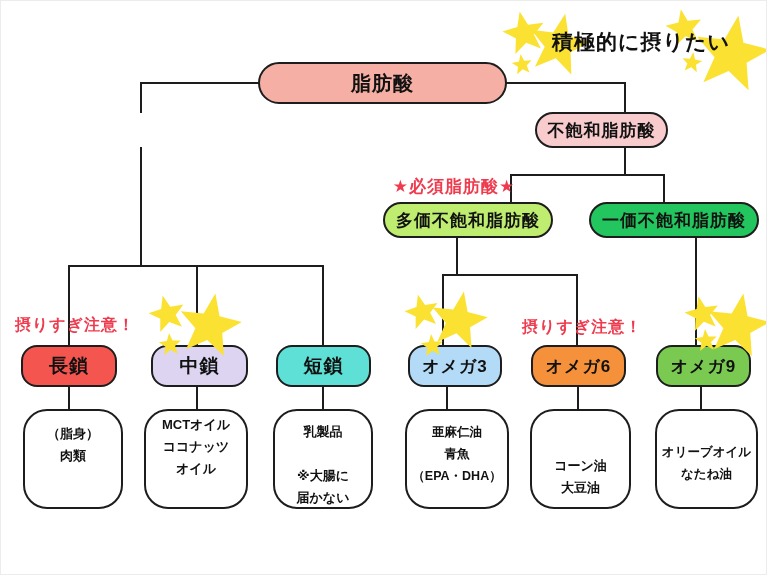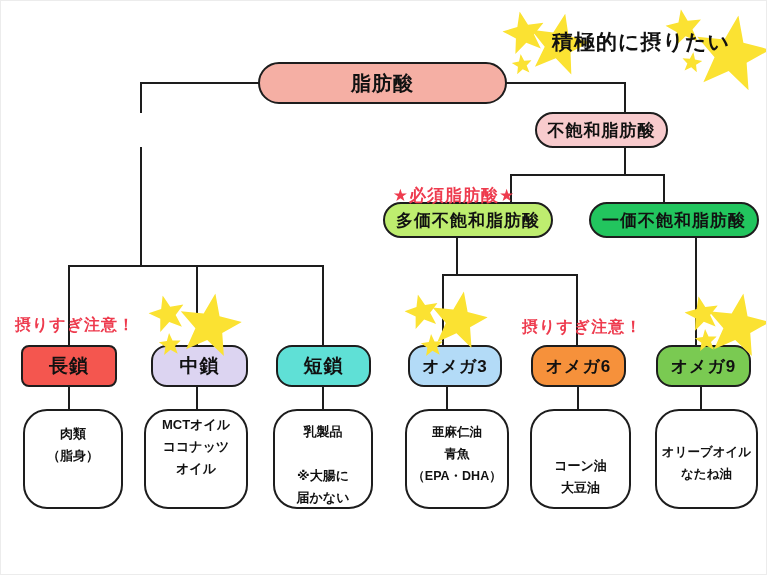--- a/index.html
+++ b/index.html
@@ -63,35 +63,35 @@
 
   <div class="node" style="left: 257px; top: 61px; width: 249px; height: 42px; border-radius: 22px; font-size: 20px; background: rgb(245, 175, 164);">脂肪酸</div>
 
 
   <div class="node" style="left: 534px; top: 111px; width: 133px; height: 36px; border-radius: 18px; font-size: 17px; background: rgb(248, 203, 205);">不飽和脂肪酸</div>
 
   <div class="node" style="left: 382px; top: 201px; width: 170px; height: 36px; border-radius: 18px; font-size: 17px; background: rgb(190, 237, 111);">多価不飽和脂肪酸</div>
 
   <div class="node" style="left: 588px; top: 201px; width: 170px; height: 36px; border-radius: 18px; font-size: 17px; background: #22c55e;">一価不飽和脂肪酸</div>
 
-  <div class="node" style="left: 20px; top: 344px; width: 96px; height: 42px; border-radius: 8px; font-size: 19px; background: rgb(244, 86, 79);">長鎖</div>
+  <div class="node" style="left: 20px; top: 344px; width: 96px; height: 42px; border-radius: 16px; font-size: 19px; background: rgb(244, 86, 79);">長鎖</div>
 
   <div class="node" style="left: 150px; top: 344px; width: 97px; height: 42px; border-radius: 16px; font-size: 19px; background: rgb(220, 212, 241);">中鎖</div>
 
   <div class="node" style="left: 275px; top: 344px; width: 95px; height: 42px; border-radius: 16px; font-size: 19px; background: rgb(95, 224, 214);">短鎖</div>
 
   <div class="node" style="left: 407px; top: 344px; width: 94px; height: 42px; border-radius: 16px; font-size: 17px; background: rgb(179, 219, 247);">オメガ3</div>
 
   <div class="node" style="left: 530px; top: 344px; width: 95px; height: 42px; border-radius: 16px; font-size: 17px; background: rgb(246, 145, 59);">オメガ6</div>
 
   <div class="node" style="left: 655px; top: 344px; width: 95px; height: 42px; border-radius: 16px; font-size: 17px; background: rgb(122, 202, 82);">オメガ9</div>
 
   <div class="food" style="left:22px;width:100px;padding-top:12px">
+    <div class="fl">（脂身）</div>
     <div class="fl">肉類</div>
-    <div class="fl">（脂身）</div>
   </div>
 
   <div class="food" style="left:143px;width:104px;padding-top:3px">
     <div class="fl">MCTオイル</div>
     <div class="fl">ココナッツ</div>
     <div class="fl">オイル</div>
   </div>
 
   <div class="food" style="left:272px;width:100px;padding-top:10px">
     <div class="fl">乳製品</div>
@@ -160,19 +160,19 @@
     </svg>
   <svg class="star" viewBox="0 0 100 100" style="left:706px;top:292px;width:62px;height:62px;transform:rotate(10deg)">
       <polygon points="50,0 63,35 100,38 72,61 81,97 50,76 19,97 28,61 0,38 37,35"></polygon>
     </svg>
   <svg class="star" viewBox="0 0 100 100" style="left:694px;top:328px;width:22px;height:22px;transform:rotate(-5deg)">
       <polygon points="50,0 63,35 100,38 72,61 81,97 50,76 19,97 28,61 0,38 37,35"></polygon>
     </svg>
 
   <div class="headline" style="left:551px;top:27px">積極的に摂りたい</div>
 
-  <div class="annot" style="left:383px;top:183px;width:140px;font-size:17px">★必須脂肪酸★</div>
+  <div class="annot" style="left:383px;top:174px;width:140px;font-size:17px">★必須脂肪酸★</div>
 
   <div class="annot" style="left:8px;top:314px;width:132px;font-size:16px">摂りすぎ注意！</div>
 
   <div class="annot" style="left:521px;top:316px;width:120px;font-size:16px">摂りすぎ注意！</div>
 
 </div>
 
 </body></html>

